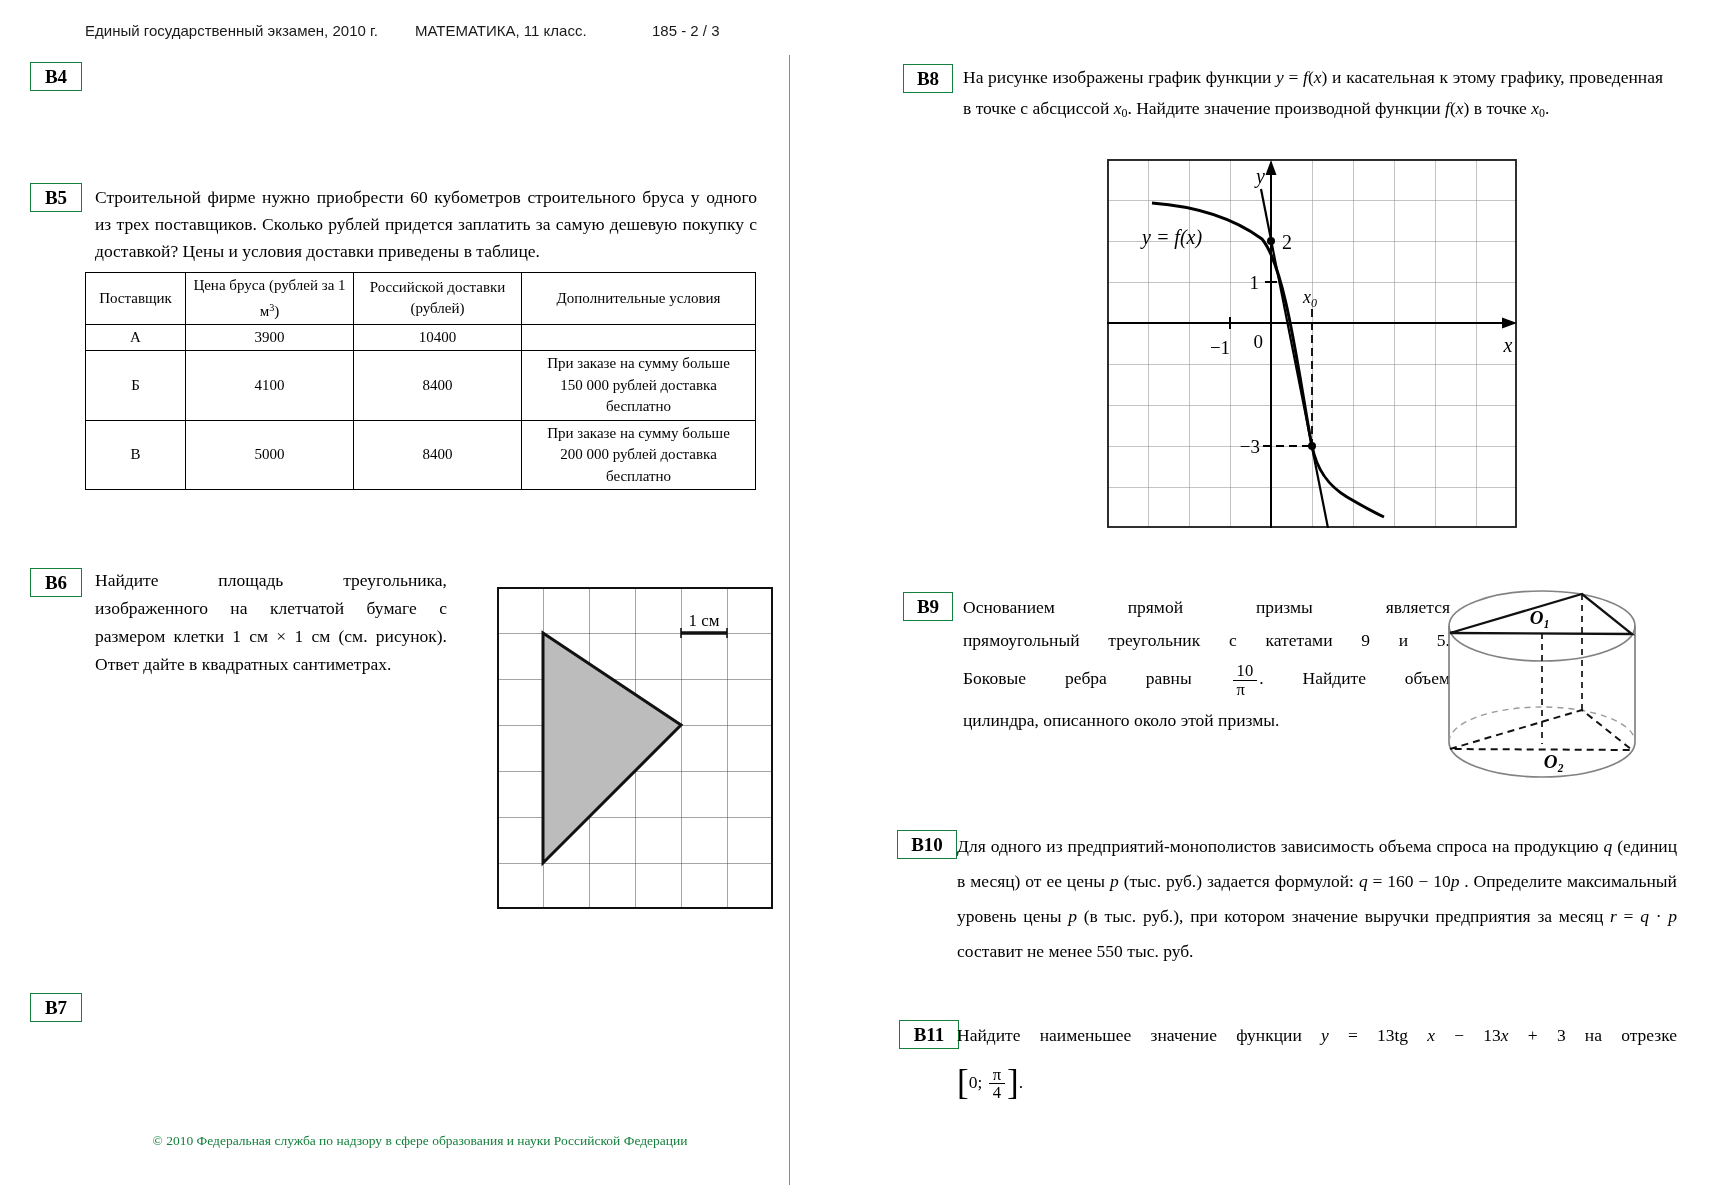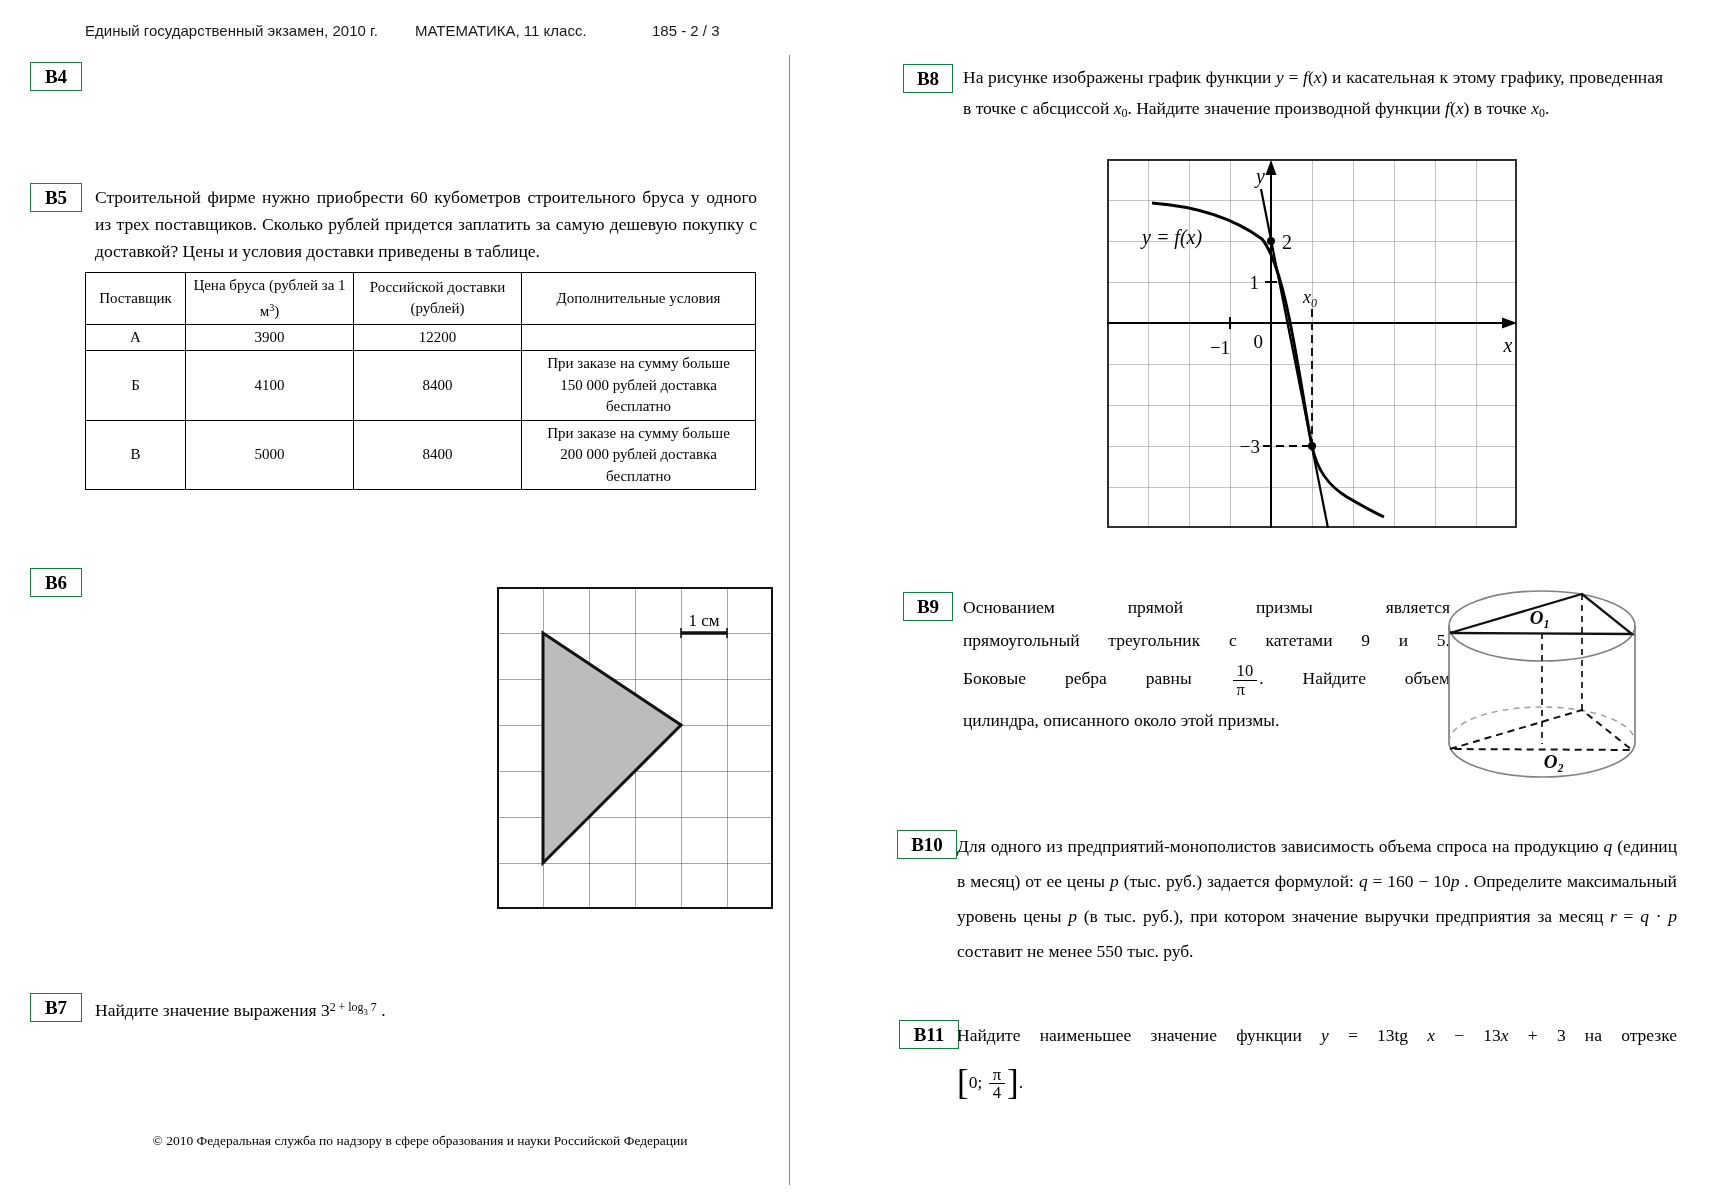--- a/index.html
+++ b/index.html
@@ -23,21 +23,21 @@
   .r-br{font-size:200%;font-weight:300;vertical-align:-0.18em;line-height:1;}
   .frac{display:inline-block;vertical-align:middle;text-align:center;line-height:1.08;
         padding:0 2px;font-size:95%;}
   .frac .fn{display:block;padding:0 4px;border-bottom:1.5px solid #000;}
   .frac .fd{display:block;padding:0 4px;}
   table.b5t{position:absolute;left:85px;top:256px;border-collapse:collapse;
             font-size:15px;line-height:21.5px;margin-top:16px;}
   table.b5t th,table.b5t td{border:1.7px solid #000;text-align:center;
             vertical-align:middle;padding:2px 5px;font-weight:normal;}
   .footer{position:absolute;left:60px;top:1130px;width:720px;text-align:center;
-          font-size:13.5px;line-height:21px;color:#000000;}
+          font-size:13.5px;line-height:21px;color:#15803d;}
   svg text{font-family:"Liberation Serif",serif;}
 </style>
 </head>
 <body>
 
 <div class="page">
 
   <span class="hdr" style="left:85px">Единый государственный экзамен, 2010 г.</span>
   <span class="hdr" style="left:415px">МАТЕМАТИКА, 11 класс.</span>
   <span class="hdr" style="left:652px">185 - 2 / 3</span>
@@ -61,58 +61,63 @@
         <th><span>Поставщик</span></th>
         <th><span>Цена бруса (рублей за 1 м</span><span class="r-sup">3</span><span>)</span></th>
         <th><span>Российской доставки (рублей)</span></th>
         <th><span>Дополнительные условия</span></th>
       </tr>
     </thead>
     <tbody>
       <tr style="height:24px">
         <td>А</td>
         <td>3900</td>
-        <td>12200</td>
+        <td>10400</td>
         <td></td>
       </tr>
       <tr style="height:68px">
         <td>Б</td>
         <td>4100</td>
         <td>8400</td>
         <td>При заказе на сумму больше 150&nbsp;000 рублей доставка бесплатно</td>
       </tr>
       <tr style="height:68px">
         <td>В</td>
         <td>5000</td>
         <td>8400</td>
         <td>При заказе на сумму больше 200&nbsp;000 рублей доставка бесплатно</td>
       </tr>
     </tbody>
   </table>
 
   <div class="plabel" style="left:30px;top:568px;width:50px">В6</div>
+  <div class="ptext" style="left:95px;top:566px;width:352px;line-height:28px">
+    <div class="jline"><span>Найдите площадь треугольника,</span></div>
+    <div class="jline"><span>изображенного на клетчатой бумаге с</span></div>
+    <div class="jline"><span>размером клетки 1 см × 1 см (см. рисунок).</span></div>
+    <div class="lline"><span>Ответ дайте в квадратных сантиметрах.</span></div>
+  </div>
 
   <svg style="position:absolute;left:497px;top:587px" width="276" height="322">
     <defs>
       <pattern id="g6" width="46" height="46" patternUnits="userSpaceOnUse">
         <path d="M46 0H0V46" fill="none" stroke="#4c4c4c" stroke-width="1"></path>
       </pattern>
     </defs>
     <rect width="276" height="322" fill="#ffffff"></rect>
     <rect width="276" height="322" fill="url(#g6)"></rect>
     <rect x="1" y="1" width="274" height="320" fill="none" stroke="#111" stroke-width="2"></rect>
     <polygon points="46,46 184,138 46,276" fill="#bcbcbc" stroke="#111" stroke-width="3"></polygon>
     <line x1="184" y1="46" x2="230" y2="46" stroke="#111" stroke-width="3.5"></line>
     <line x1="184" y1="41" x2="184" y2="51" stroke="#111" stroke-width="1.6"></line>
     <line x1="230" y1="41" x2="230" y2="51" stroke="#111" stroke-width="1.6"></line>
     <text x="207" y="39" font-size="17" text-anchor="middle">1 см</text>
   </svg>
 
   <div class="plabel" style="left:30px;top:993px;width:50px">В7</div>
-  <div class="ptext single" style="left:95px;top:994px;width:640px"><span>Найдите значение выражения 3</span><span class="r-sup">2 + log</span><span class="r-supsub">3</span><span class="r-sup"> 7</span><span> .</span></div>
 
   <div class="footer">
     <div>© 2010  Федеральная служба по надзору в сфере образования и науки Российской Федерации</div>
   </div>
 
   <div class="plabel" style="left:903px;top:64px;width:48px">В8</div>
   <div class="ptext" style="left:963px;top:62px;width:700px;line-height:31px"><span>На рисунке изображены график функции </span><span class="r-i">y</span><span> = </span><span class="r-i">f</span><span>(</span><span class="r-i">x</span><span>)</span><span> и касательная к этому графику, проведенная в точке с абсциссой </span><span class="r-i">x</span><span class="r-sub">0</span><span>. Найдите значение производной функции </span><span class="r-i">f</span><span>(</span><span class="r-i">x</span><span>)</span><span> в точке </span><span class="r-i">x</span><span class="r-sub">0</span><span>.</span></div>
 
   <svg style="position:absolute;left:1107px;top:159px" width="410" height="369">
     <defs>

